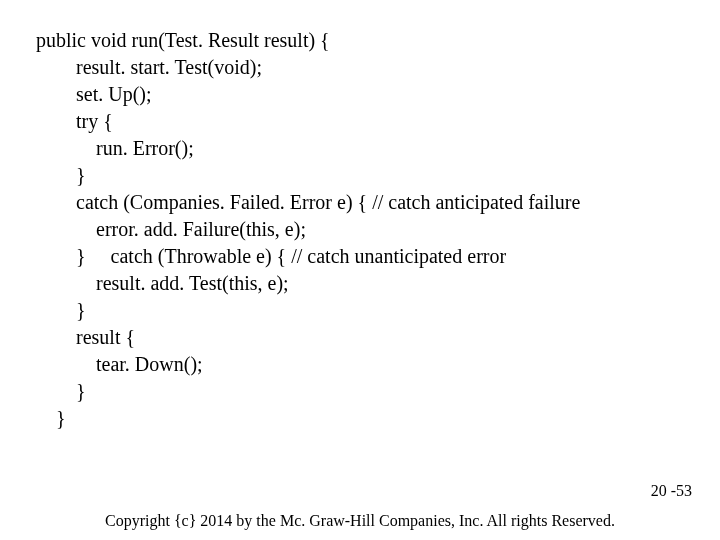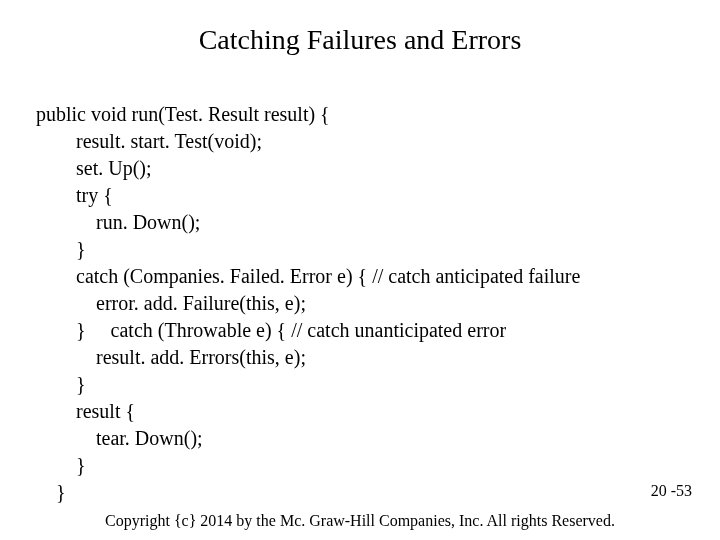--- a/index.html
+++ b/index.html
@@ -47,33 +47,32 @@
     bottom: 10px;
     text-align: center;
     font-size: 16px;
   }
 </style>
 </head>
 <body>
 
 <div class="slide">
 
-  <div class="title">Catching Failures and Errors</div>
 
   <div class="body">
 <span>public void run(Test. Result result) {</span>
 <span>        result. start. Test(void);</span>
 <span>        set. Up();</span>
 <span>        try {</span>
-<span>            run. Down();</span>
+<span>            run. Error();</span>
 <span>        }</span>
 <span>        catch (Companies. Failed. Error e) { // catch anticipated failure</span>
 <span>            error. add. Failure(this, e);</span>
 <span>        }     catch (Throwable e) { // catch unanticipated error</span>
-<span>            result. add. Errors(this, e);</span>
+<span>            result. add. Test(this, e);</span>
 <span>        }</span>
 <span>        result {</span>
 <span>            tear. Down();</span>
 <span>        }</span>
 <span>    }</span></div>
 
   <div class="pagenum">20 -53</div>
 
   <div class="copyright">Copyright {c} 2014 by the Mc. Graw-Hill Companies, Inc. All rights Reserved.</div>
 

